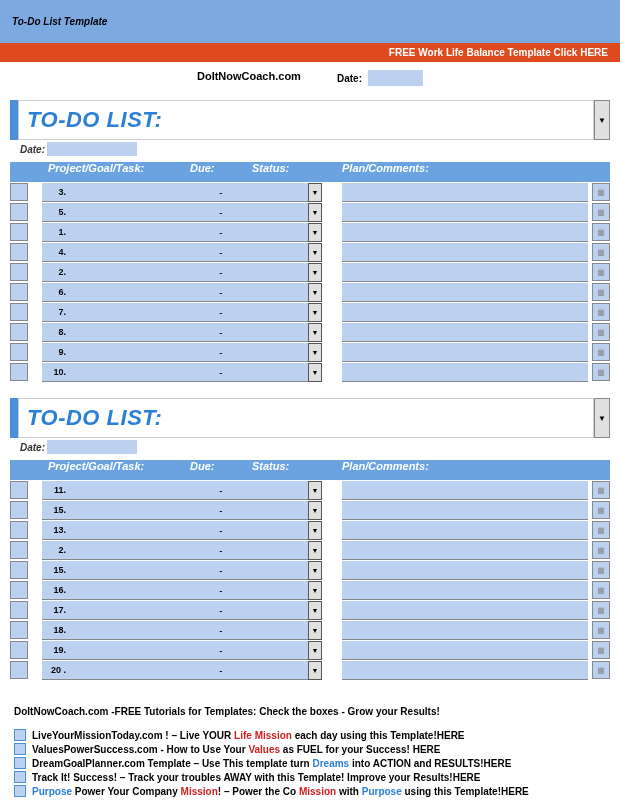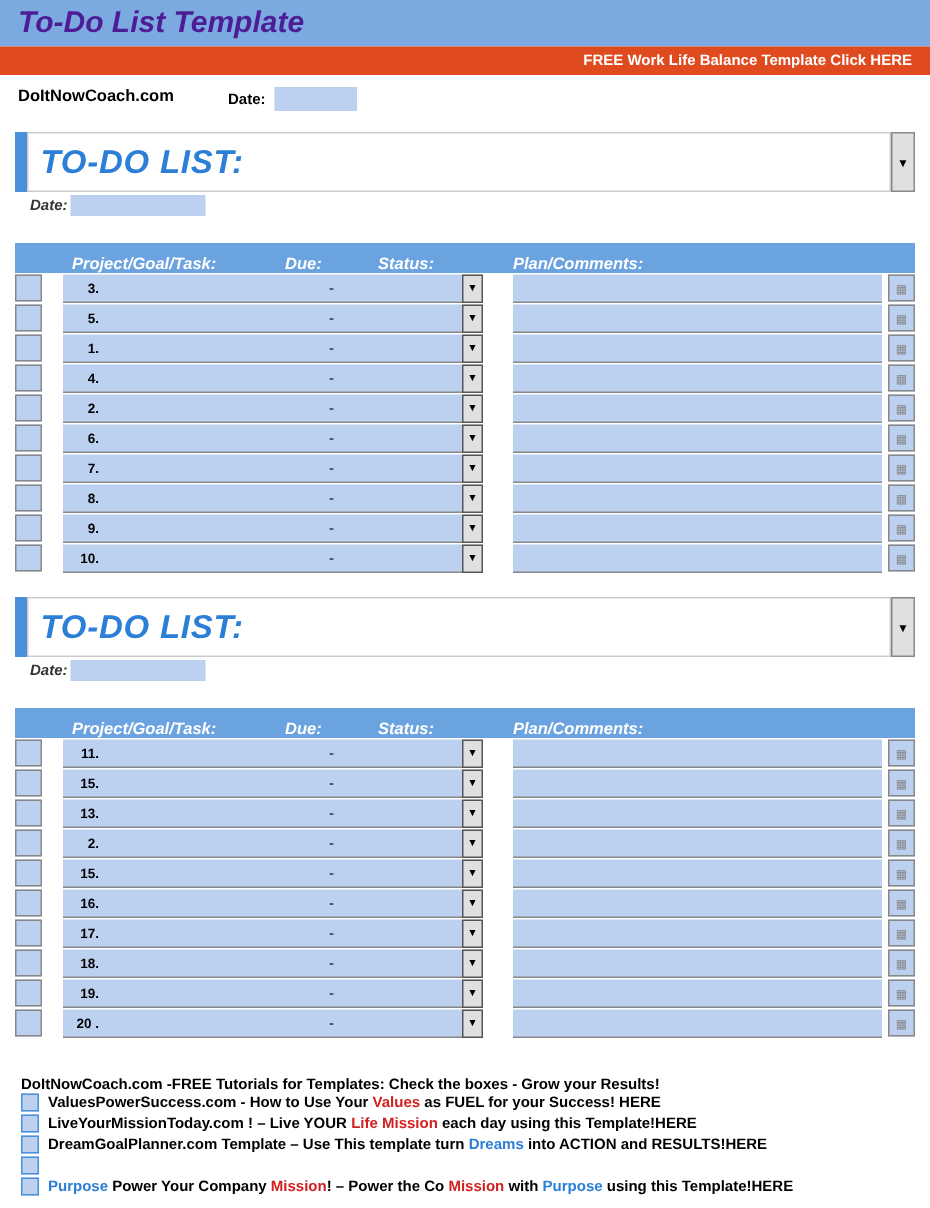--- a/index.html
+++ b/index.html
@@ -1,59 +1,59 @@
 <!DOCTYPE html>
 <html><head>
 <meta charset="utf-8">
 <style>
   * { box-sizing: border-box; margin: 0; padding: 0; }
   body { font-family: Arial, sans-serif; background: #fff; width: 620px; font-size: 11px; }
   
-  .header-bar { background: #7ba9e0; color: #4c1d95; padding: 4px 12px; font-size: 20px; font-weight: bold; font-style: italic; }
+  .header-bar { background: #7ba9e0; color: #000000; padding: 16px 12px; font-size: 10px; font-weight: bold; font-style: italic; }
   .orange-bar { background: #e04a1f; color: #fff; padding: 4px 12px; text-align: right; font-size: 10px; font-weight: bold; }
   
-  .info-row { display: flex; padding: 8px 12px 14px 12px; align-items: flex-start; }
+  .info-row { display: flex; padding: 8px 12px 14px 12px; align-items: flex-start; justify-content: center; }
   .info-left { width: 140px; font-size: 11px; font-weight: bold; }
   .info-center { flex: 1; font-size: 10px; font-weight: bold; line-height: 1.4; }
   .info-right { display: flex; align-items: center; gap: 6px; }
   .date-label { font-size: 10px; font-weight: bold; }
   .date-box { background: #bcd0f0; width: 55px; height: 16px; display: inline-block; }
   
   .section { padding: 0 10px; }
   
   .todo-title-row { display: flex; align-items: stretch; margin-bottom: 0; }
   .blue-left-bar { width: 8px; background: #4a90d9; }
   .todo-title { flex: 1; background: #fff; border: 1px solid #ccc; padding: 6px 8px; color: #2b7fd6; font-size: 22px; font-weight: bold; font-style: italic; font-family: Arial Narrow, Arial, sans-serif; letter-spacing: 0.5px; }
   .title-dropdown { width: 16px; background: #e0e0e0; border: 1px solid #888; display: flex; align-items: center; justify-content: center; font-size: 8px; }
   
   .sub-date-row { padding: 2px 0 6px 10px; display: flex; align-items: center; gap: 2px; }
   .sub-date-label { font-size: 10px; font-weight: bold; font-style: italic; color: #333; }
   .sub-date-box { background: #bcd0f0; width: 90px; height: 14px; display: inline-block; }
   
-  .col-header { display: flex; background: #6ba3e0; color: #fff; font-size: 11px; font-weight: bold; font-style: italic; height: 20px; align-items: flex-end; margin-top: 12px; }
+  .col-header { display: flex; background: #6ba3e0; color: #fff; font-size: 11px; font-weight: bold; font-style: italic; height: 20px; align-items: flex-start; }
   .col-spacer { width: 32px; }
   .col-task { width: 148px; padding-left: 6px; }
   .col-due { width: 62px; }
   .col-status { width: 90px; }
   .col-plan { flex: 1; }
   
   .task-row { display: flex; align-items: stretch; height: 19px; margin-top: 1px; }
   .check-cell { width: 18px; height: 18px; border: 1px solid #888; background: #bcd0f0; margin-right: 14px; }
   .num-cell { width: 26px; background: #bcd0f0; border-bottom: 1px solid #888; display: flex; align-items: center; justify-content: flex-end; padding-right: 2px; font-size: 9px; font-weight: bold; }
   .task-cell { width: 122px; background: #bcd0f0; border-bottom: 1px solid #888; }
   .due-cell { width: 62px; background: #bcd0f0; border-bottom: 1px solid #888; display: flex; align-items: center; justify-content: center; font-size: 10px; }
   .status-cell { width: 56px; background: #bcd0f0; border-bottom: 1px solid #888; }
   .dropdown-btn { width: 14px; background: #e0e0e0; border: 1px solid #555; display: flex; align-items: center; justify-content: center; font-size: 7px; margin-right: 20px; }
   .plan-cell { flex: 1; background: #bcd0f0; border-bottom: 1px solid #888; }
   .end-icon { width: 18px; height: 18px; background: #bcd0f0; border: 1px solid #888; margin-left: 4px; display: flex; align-items: center; justify-content: center; font-size: 8px; color: #888; }
   
   .section-gap { height: 16px; }
   
   .tutorials { padding: 10px 14px 6px 14px; }
-  .tutorials-head { font-size: 10px; font-weight: bold; margin-bottom: 0; }
+  .tutorials-head { font-size: 10px; font-weight: bold; margin-bottom: 12px; }
   .tut-row { display: flex; align-items: center; gap: 6px; font-size: 10px; font-weight: bold; margin-bottom: 2px; }
   .tut-check { width: 12px; height: 12px; border: 1px solid #4a90d9; background: #bcd0f0; flex-shrink: 0; }
   .tut-text span.red { color: #d02020; }
   .tut-text span.blue { color: #2b7fd6; }
 </style>
 </head>
 <body>
 
 <div class="header-bar">
   <span>To-Do List Template</span>
@@ -309,31 +309,32 @@
       </div>
     </div>
     <div class="section-gap"></div>
   </div>
 
 <div class="tutorials">
   <div class="tutorials-head">DoItNowCoach.com -FREE Tutorials for Templates:     Check the boxes - Grow your Results!</div>
   <div id="tutorials-items">
       <div class="tut-row">
         <div class="tut-check"></div>
+        <div class="tut-text"><span>LiveYourMissionToday.com ! – Live YOUR </span><span class="red">Life Mission</span><span> each day using this Template!HERE</span></div>
+      </div>
+      <div class="tut-row">
+        <div class="tut-check"></div>
         <div class="tut-text"><span>ValuesPowerSuccess.com - How to Use Your </span><span class="red">Values</span><span> as FUEL for your Success! HERE</span></div>
       </div>
       <div class="tut-row">
         <div class="tut-check"></div>
-        <div class="tut-text"><span>LiveYourMissionToday.com ! – Live YOUR </span><span class="red">Life Mission</span><span> each day using this Template!HERE</span></div>
-      </div>
-      <div class="tut-row">
-        <div class="tut-check"></div>
         <div class="tut-text"><span>DreamGoalPlanner.com Template – Use This template turn </span><span class="blue">Dreams</span><span> into ACTION and RESULTS!HERE</span></div>
       </div>
       <div class="tut-row">
         <div class="tut-check"></div>
+        <div class="tut-text"><span>Track It! Success! – Track your troubles AWAY with this Template! Improve your Results!HERE</span></div>
       </div>
       <div class="tut-row">
         <div class="tut-check"></div>
         <div class="tut-text"><span class="blue">Purpose</span><span> Power Your Company </span><span class="red">Mission</span><span>! – Power the Co </span><span class="red">Mission</span><span> with </span><span class="blue">Purpose</span><span> using this Template!HERE</span></div>
       </div>
     </div>
 </div>
 
 </body></html>

